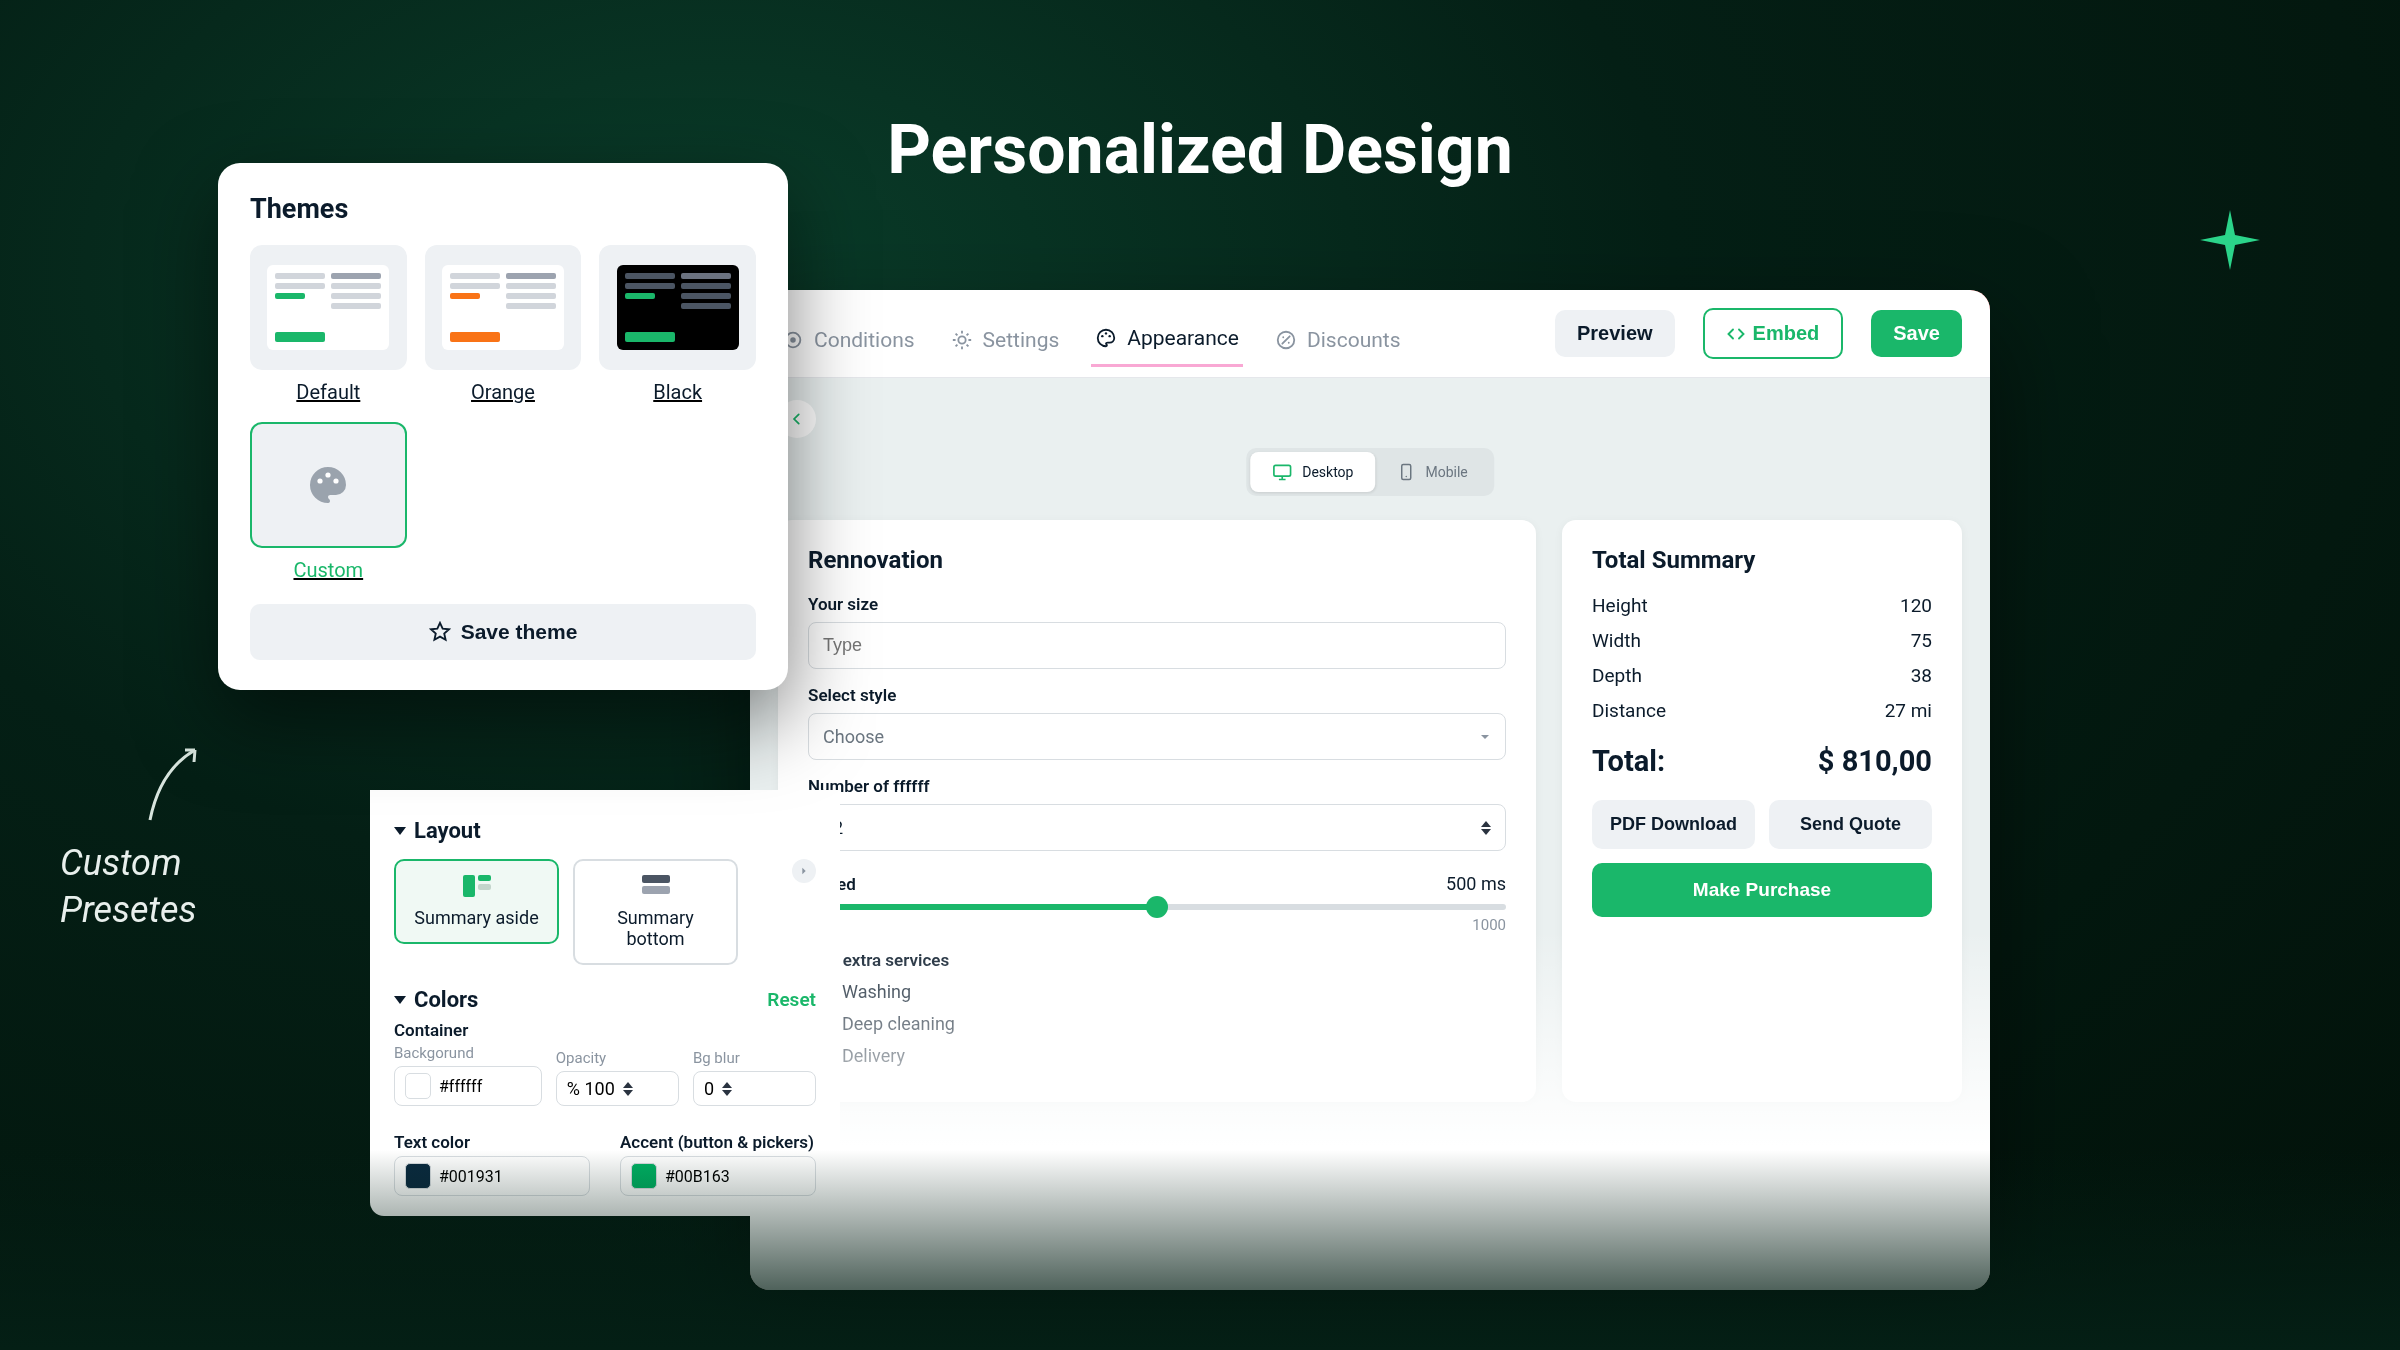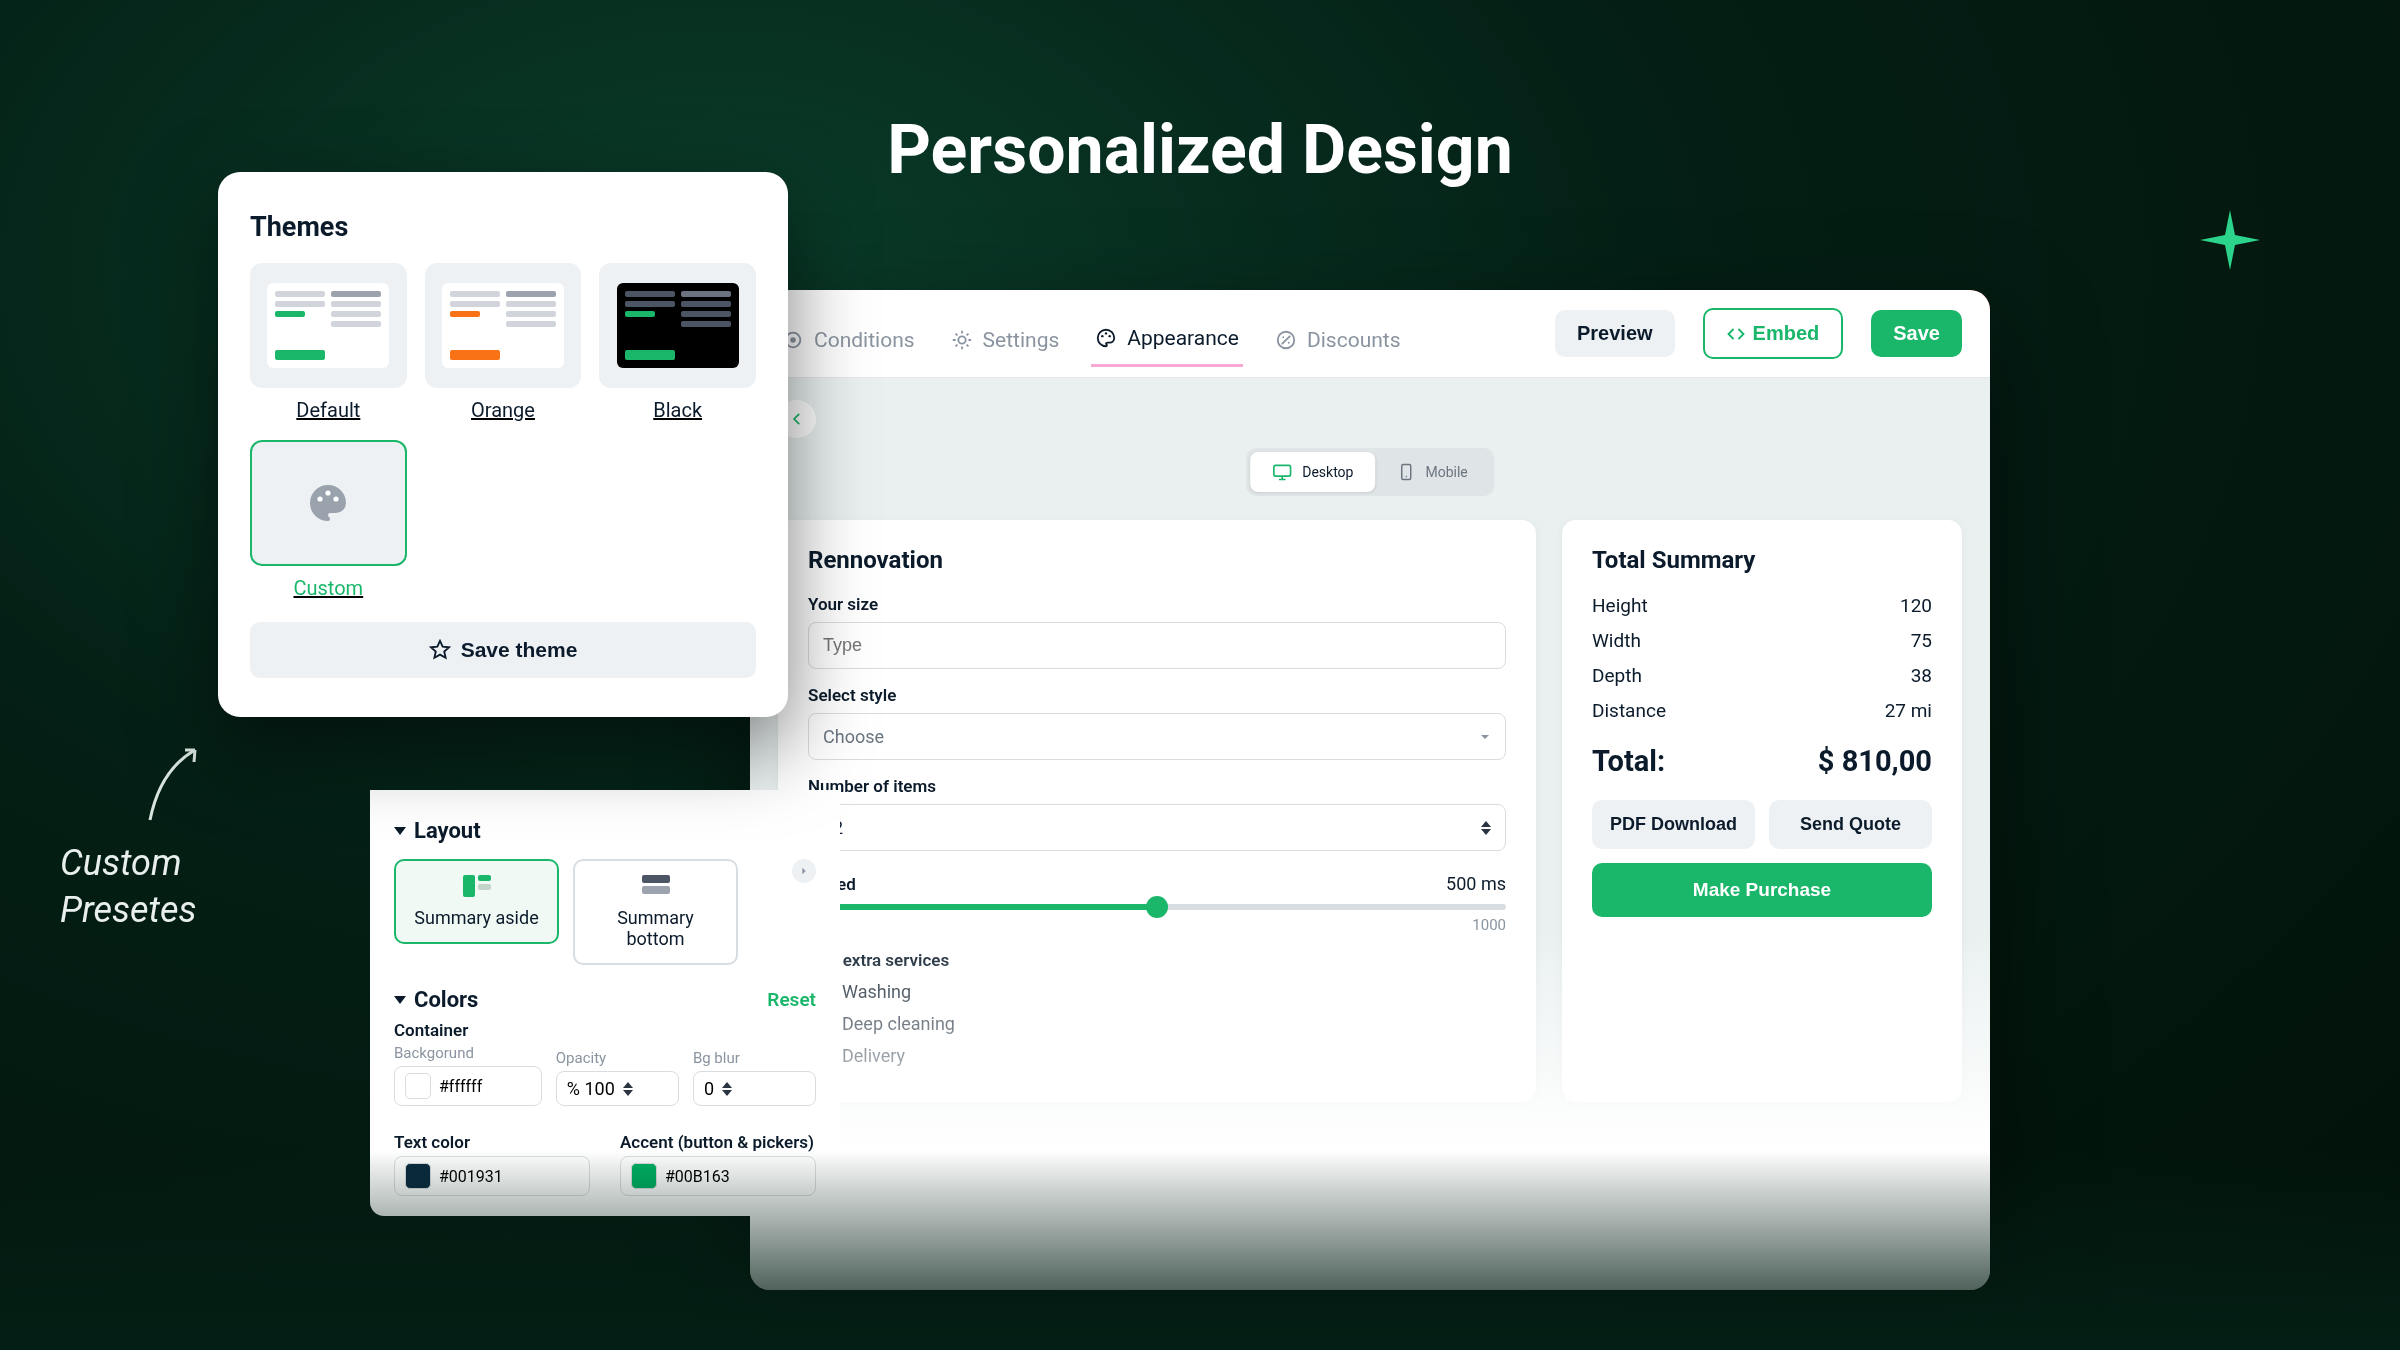--- a/index.html
+++ b/index.html
@@ -113,23 +113,23 @@
   flex: 1; background: #eef1f4; border: none; border-radius: 10px;
   padding: 14px; font-size: 18px; color: #0b1b2b; font-weight: 600; cursor: pointer;
 }
 .purchase {
   width: 100%; margin-top: 14px; background: #1ab76a; color: #fff;
   border: none; border-radius: 10px; padding: 16px; font-size: 19px; font-weight: 600; cursor: pointer;
 }
 
 
 .themes {
-  position: absolute; left: 218px; top: 172px;
+  position: absolute; left: 218px; top: 163px;
   width: 570px; background: #fff; border-radius: 22px;
-  padding: 39px 32px; box-shadow: 0 30px 80px rgba(0,0,0,.5);
+  padding: 30px 32px; box-shadow: 0 30px 80px rgba(0,0,0,.5);
 }
 .themes h2 { font-size: 27px; font-weight: 700; color: #0b1b2b; margin-bottom: 20px; }
 .theme-grid { display: grid; grid-template-columns: repeat(3,1fr); gap: 18px; text-decoration: underline; }
 .theme-item { text-align: center; cursor: pointer; }
 .theme-thumb {
   width: 100%; aspect-ratio: 1.25; border-radius: 12px; background: #eef1f4;
   display: flex; align-items: center; justify-content: center; margin-bottom: 10px;
   border: 2px solid transparent;
 }
 .theme-item.selected .theme-thumb { border-color: #1ab76a; }
@@ -270,21 +270,21 @@
         <h3>Rennovation</h3>
         <div class="fld-label">Your size</div>
         <input class="input" placeholder="Type" style="">
         <div class="fld-label">Select style</div>
         <div class="select">
           <span style="color:#6b7680">Choose</span>
           <svg width="12" height="12" viewBox="0 0 24 24">
               <path d="M4 8l8 8 8-8" fill="#8a94a0"></path>
             </svg>
         </div>
-        <div class="fld-label">Number of items</div>
+        <div class="fld-label">Number of ffffff</div>
         <div class="number">
           <span>12</span>
           <div class="stepper">
               <div class="step up"></div>
               <div class="step down"></div>
             </div>
         </div>
         <div class="slider-row">
           <span class="fld-label" style="margin:0">Speed</span>
           <span style="font-size:18px;color:#0b1b2b">500 ms</span>

